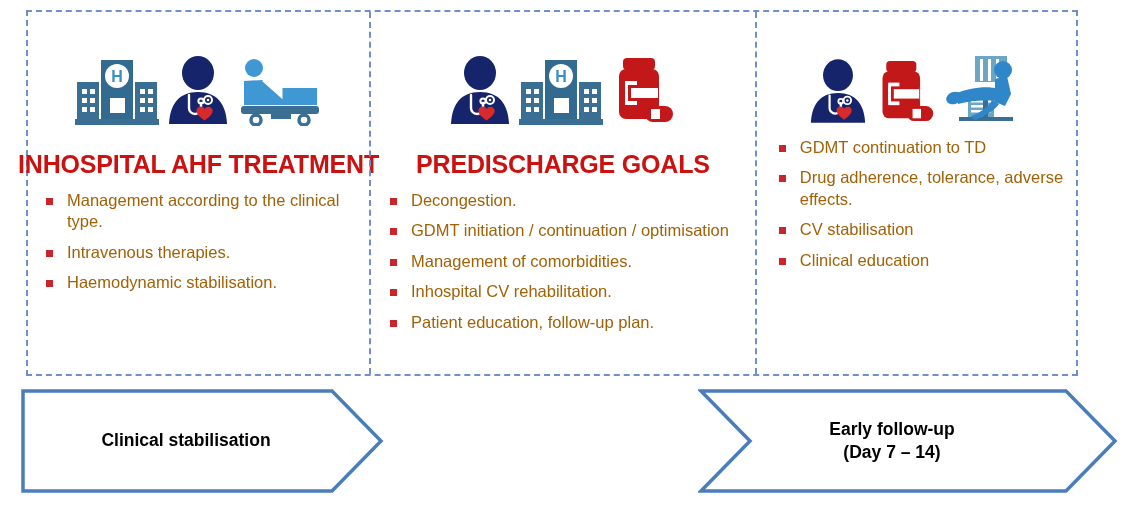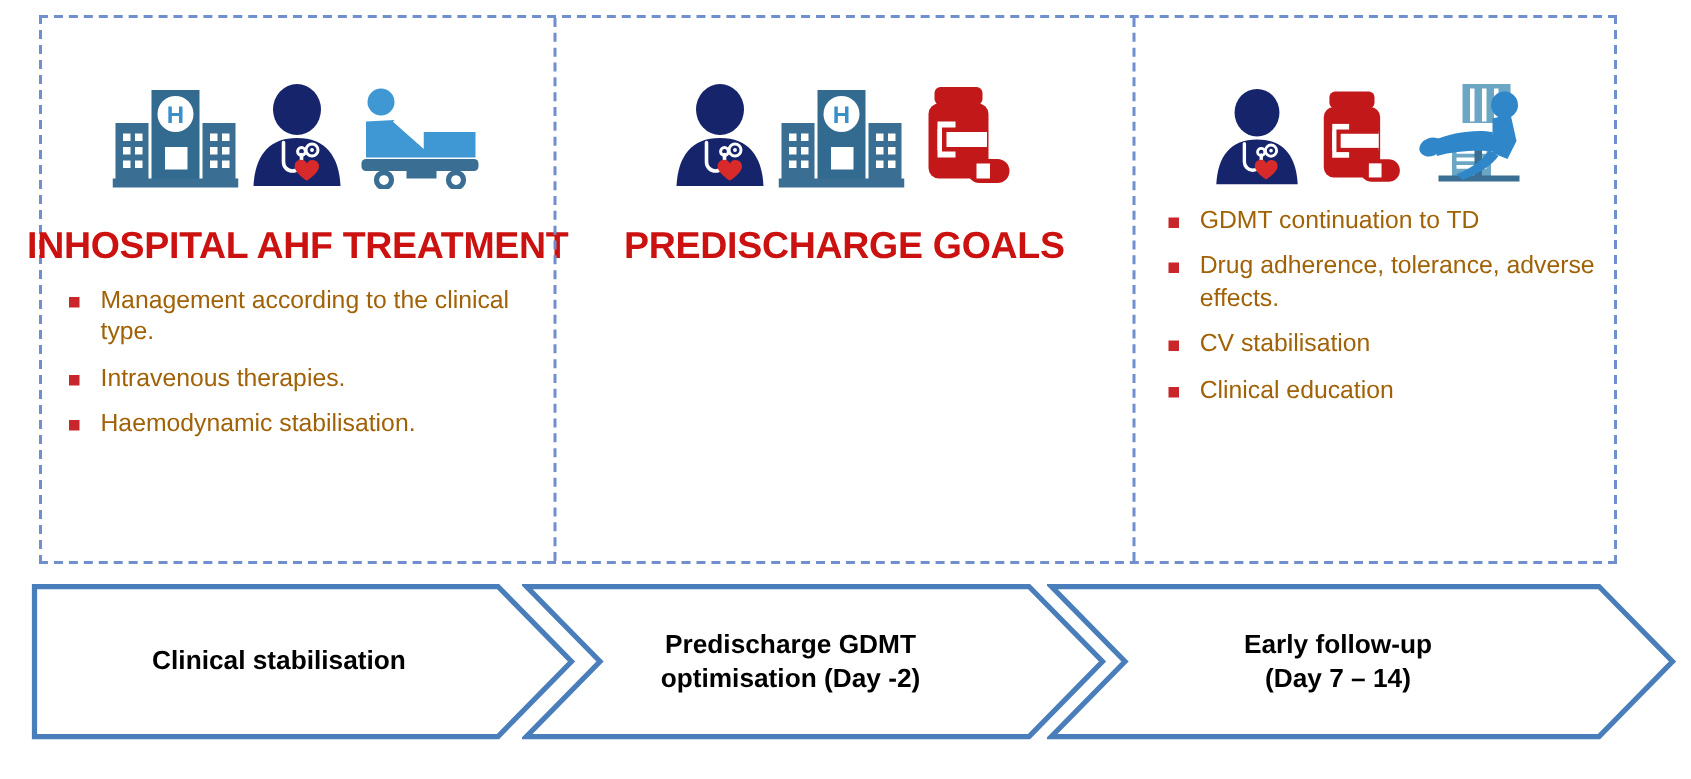--- a/index.html
+++ b/index.html
@@ -226,20 +226,27 @@
         <rect x="14" y="25" width="12" height="24" fill="#ffffff"></rect>
         <rect x="17" y="29" width="30" height="16" fill="#c2181a"></rect>
         <rect x="20" y="32" width="27" height="10" fill="#ffffff"></rect>
         <rect x="34" y="50" width="28" height="16" rx="8" fill="#c2181a"></rect>
         <rect x="40" y="53" width="9" height="10" fill="#ffffff"></rect>
       </svg>
     </div>
 
     <div class="panel-title">PREDISCHARGE GOALS</div>
 
+    <ul class="bullets">
+      <li>Decongestion.</li>
+      <li>GDMT initiation / continuation / optimisation</li>
+      <li>Management of comorbidities.</li>
+      <li>Inhospital CV rehabilitation.</li>
+      <li>Patient education, follow-up plan.</li>
+    </ul>
   </div>
 
   <div class="panel panel-3">
     <div class="icon-row">
 
       <svg width="58" height="68" viewBox="0 0 62 70">
         <ellipse cx="31" cy="17" rx="16" ry="17" fill="#16246b"></ellipse>
         <path d="M31 36 C12 36 3 48 2 68 L60 68 C59 48 50 36 31 36 Z" fill="#16246b"></path>
         <path d="M22 39 L22 52 a6 6 0 0 0 12 0 L34 47" stroke="#ffffff" stroke-width="2.4" fill="none" stroke-linecap="round"></path>
         <circle cx="34" cy="45" r="2.6" fill="none" stroke="#ffffff" stroke-width="2"></circle>
@@ -291,27 +298,20 @@
 
 <div class="arrow-band">
 
   <div class="arrow" id="arrow-1">
     <svg width="366" height="110" viewBox="0 0 366 110">
       <path d="M3 3 L312 3 L361 53 L312 103 L3 103 Z" fill="#ffffff" stroke="#4a7ebb" stroke-width="3.5" stroke-linejoin="miter"></path>
     </svg>
     <div class="arrow-label">Clinical stabilisation</div>
   </div>
 
-  <div class="arrow" id="arrow-2">
-    <svg width="392" height="110" viewBox="0 0 392 110">
-      <path d="M3 3 L338 3 L387 53 L338 103 L3 103 L52 53 Z" fill="#ffffff" stroke="#4a7ebb" stroke-width="3.5" stroke-linejoin="miter"></path>
-    </svg>
-    <div class="arrow-label">Predischarge GDMT
-optimisation (Day -2)</div>
-  </div>
 
   <div class="arrow" id="arrow-3">
     <svg width="422" height="110" viewBox="0 0 422 110">
       <path d="M3 3 L368 3 L417 53 L368 103 L3 103 L52 53 Z" fill="#ffffff" stroke="#4a7ebb" stroke-width="3.5" stroke-linejoin="miter"></path>
     </svg>
     <div class="arrow-label">Early follow-up
 (Day 7 – 14)</div>
   </div>
 </div>
 

